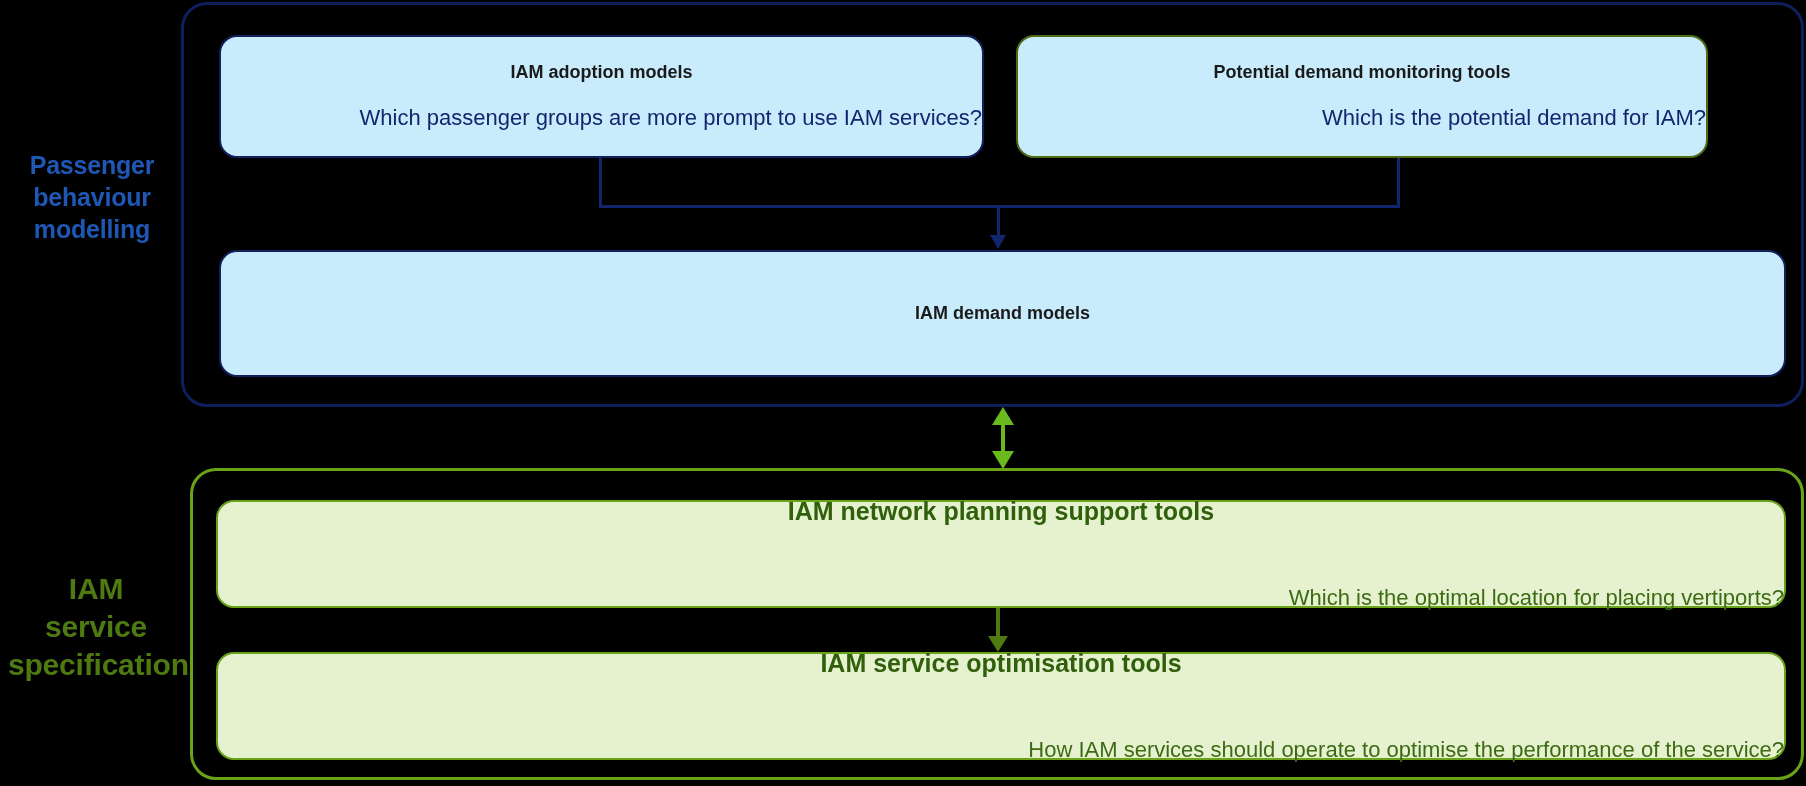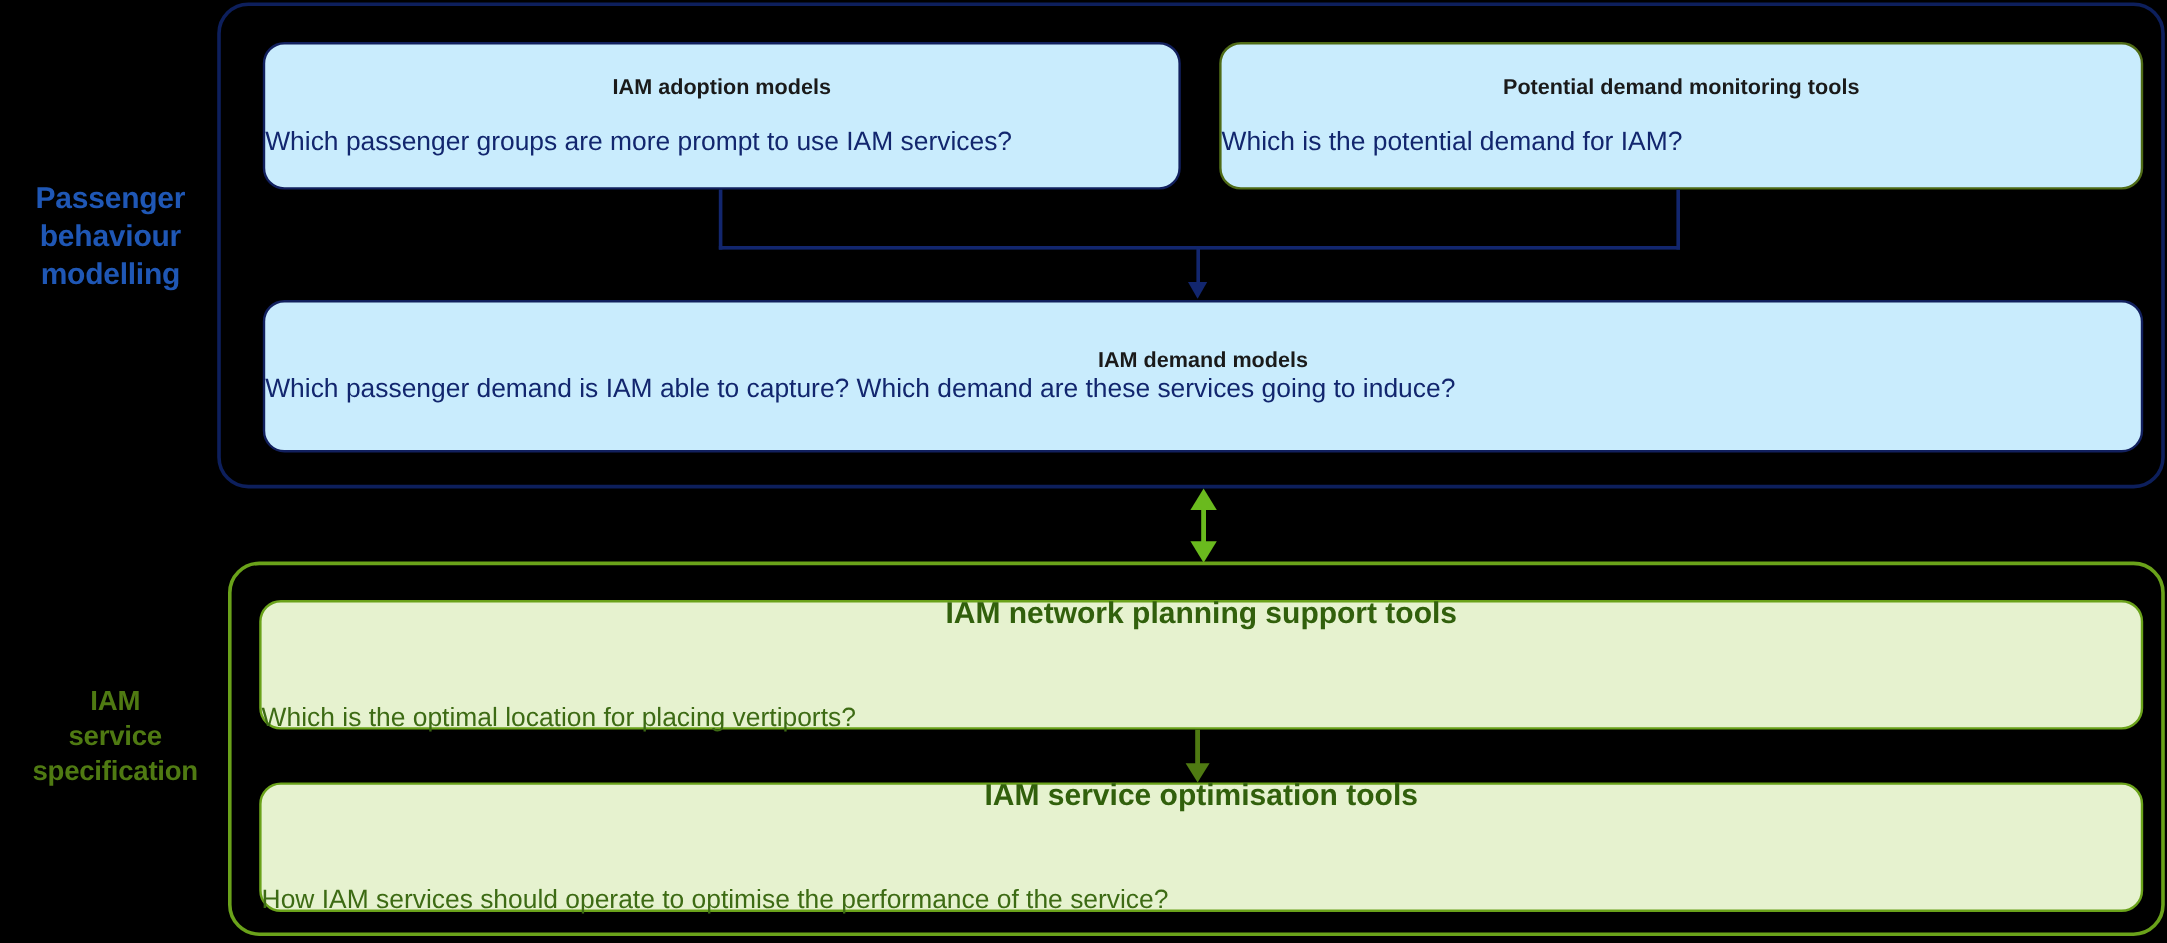--- a/index.html
+++ b/index.html
@@ -58,40 +58,40 @@
     left: 8px;
     top: 150px;
     width: 168px;
     font-size: 25px;
     color: #1f57b5;
   }
   #label-service {
     left: 8px;
     top: 570px;
     width: 176px;
-    font-size: 23px;
+    font-size: 30px;
     color: #4f7a12;
   }
 
   
   .card {
     position: absolute;
     border-radius: 18px;
     display: flex;
     flex-direction: column;
     align-items: center;
     justify-content: center;
   }
   .card .card-title {
     font-weight: bold;
     text-align: center;
     width: 100%;
   }
   .card .card-question {
-    text-align: left;
+    text-align: right;
     width: 100%;
   }
 
   
   .card-blue {
     background: #c9ecfd;
     border: 2px solid #12205e;
   }
   .card-blue .card-title {
     color: #1a1a1a;
@@ -121,21 +121,21 @@
     left: 219px;
     top: 35px;
     width: 765px;
     height: 123px;
   }
   #card-adoption .card-title { margin-bottom: 22px; }
 
   #card-monitoring {
     left: 1016px;
     top: 35px;
-    width: 770px;
+    width: 692px;
     height: 123px;
     border-color: #4f6b16;
   }
   #card-monitoring .card-title { margin-bottom: 22px; }
 
   #card-demand {
     left: 219px;
     top: 250px;
     width: 1567px;
     height: 127px;
@@ -275,21 +275,20 @@
   </div>
 
   <div class="connector" id="conn-adoption-drop"></div>
   <div class="connector" id="conn-monitoring-drop"></div>
   <div class="connector" id="conn-horizontal"></div>
   <div class="connector" id="conn-center-down"></div>
   <div class="connector" id="conn-center-arrowhead"></div>
 
   <div class="card card-blue" id="card-demand">
     <div class="card-title">IAM demand models</div>
-    <div class="card-question">Which passenger demand is IAM able to capture? Which demand are these services going to induce?</div>
   </div>
 
   <div class="connector" id="conn-groups">
     <div id="conn-groups-up"></div>
     <div id="conn-groups-line"></div>
     <div id="conn-groups-down"></div>
   </div>
 
   <div class="group-box" id="group-service"></div>
 

